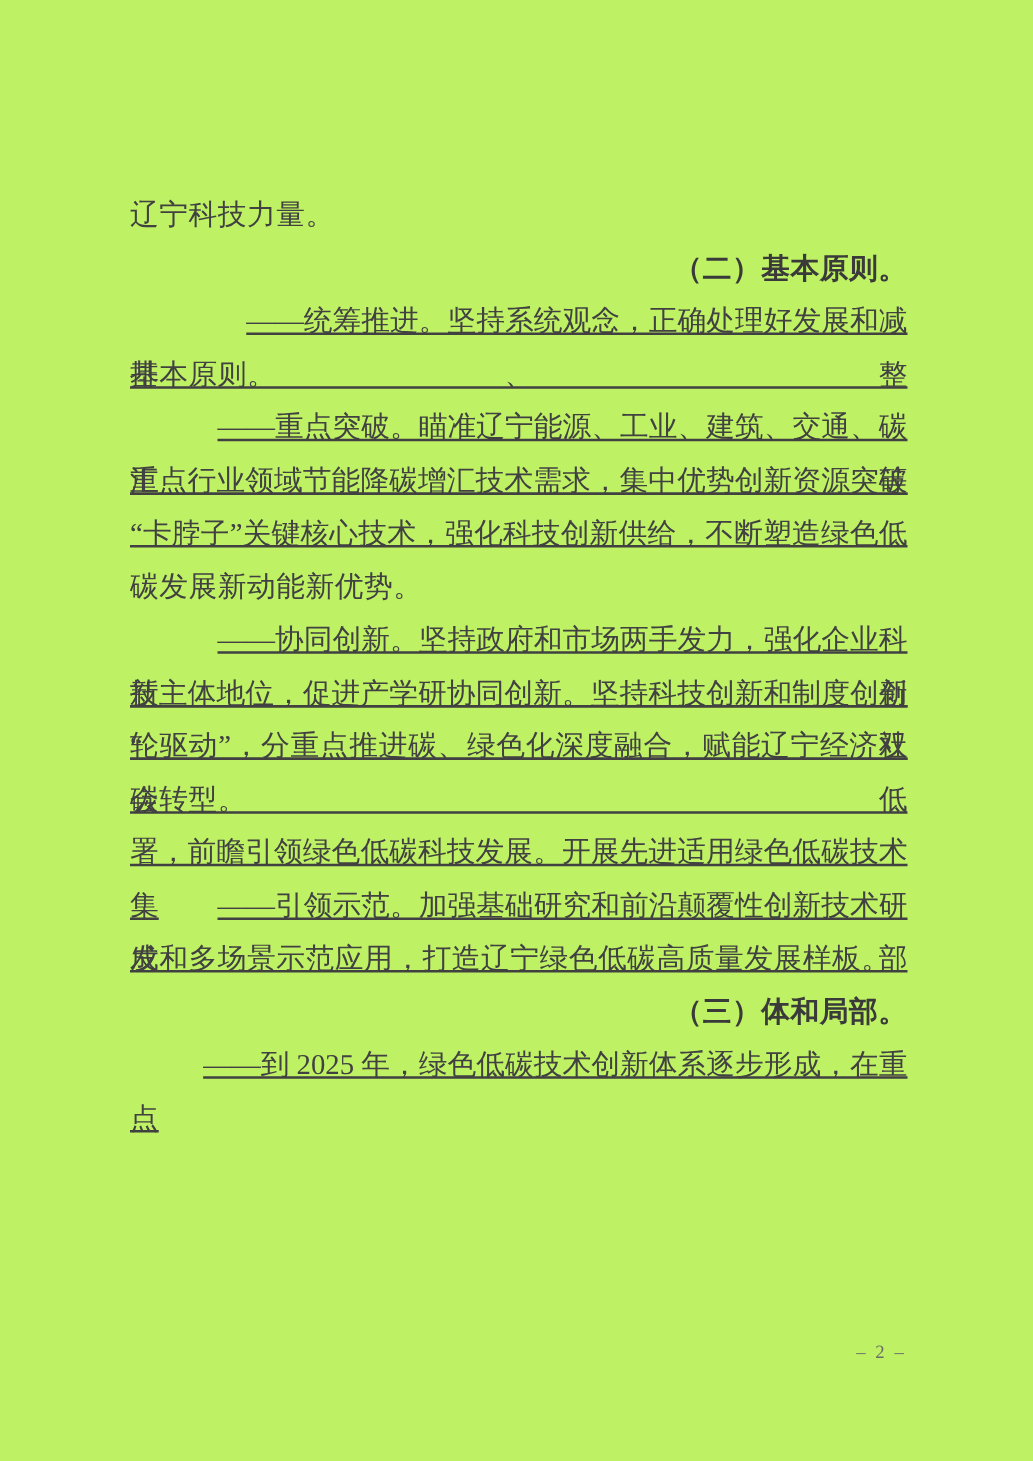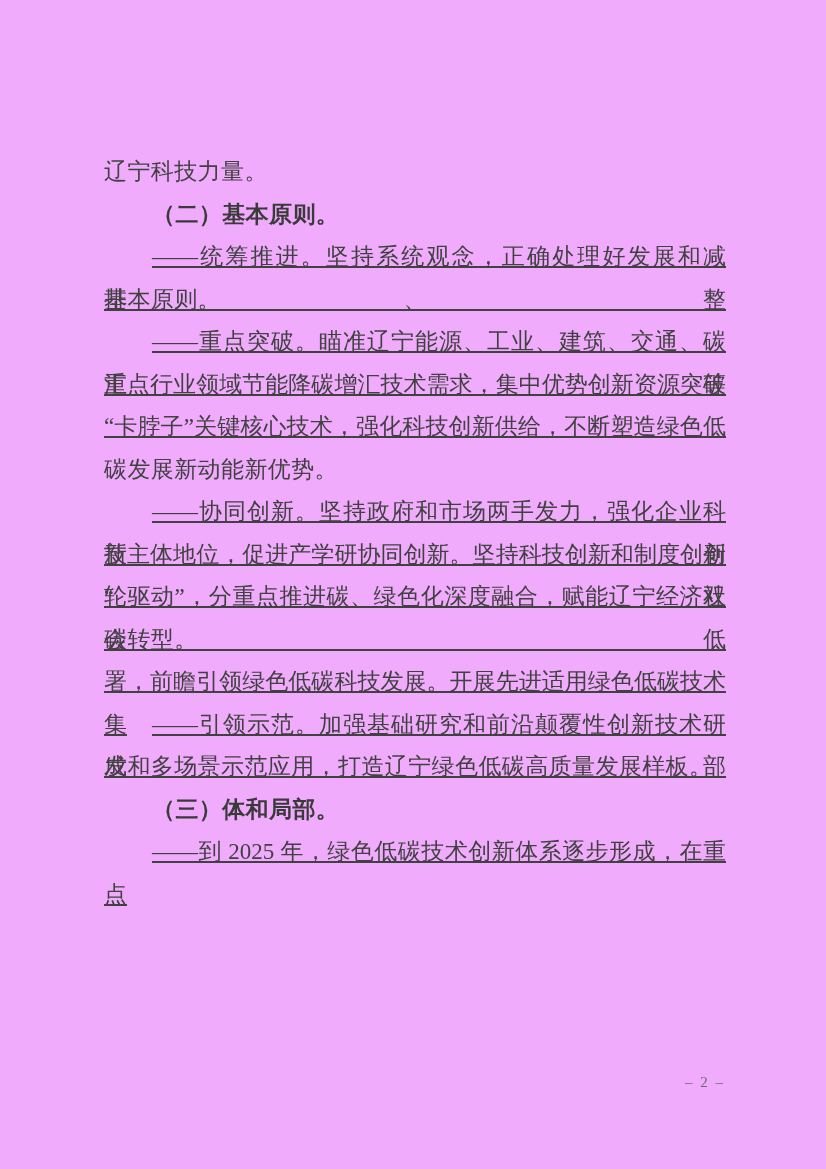--- a/index.html
+++ b/index.html
@@ -2,21 +2,21 @@
 <html lang="zh"><head>
 <meta charset="utf-8">
 <style>
   * { margin: 0; padding: 0; box-sizing: border-box; }
   html, body { background: #888; }
   .page {
     position: relative;
     width: 826px;
     height: 1169px;
     margin: 0 auto;
-    background: #f0abfc;
+    background: #bef264;
     overflow: hidden;
     font-family: "Liberation Serif", "DejaVu Serif", serif;
     color: #414141;
   }
   .content {
     position: absolute;
     left: 104px;
     top: 151px;
     width: 622px;
   }
@@ -29,20 +29,21 @@
   }
   .line.fill {
     white-space: normal;
     text-align: justify;
     text-align-last: justify;
     letter-spacing: 0;
     text-decoration: underline;
   }
   .line.indent {
     text-indent: 48px;
+    text-align: right;
   }
   .line.heading {
     font-weight: bold;
     color: #3a3a3a;
   }
   .page-number {
     position: absolute;
     left: 660px;
     top: 1074px;
     width: 90px;

